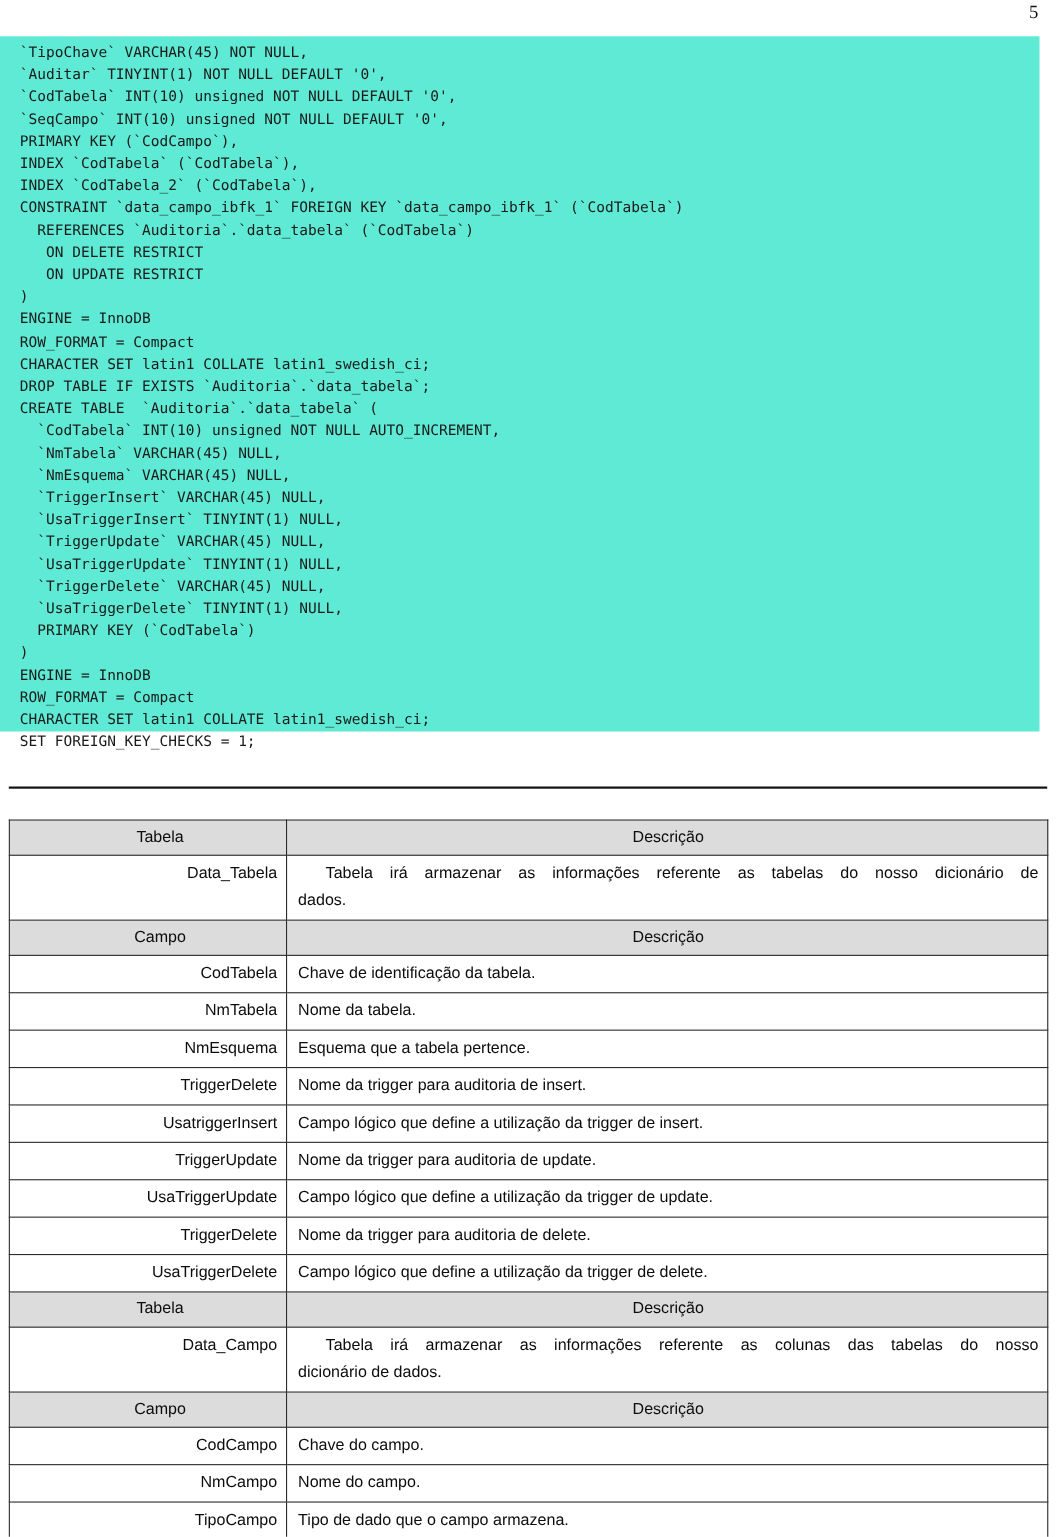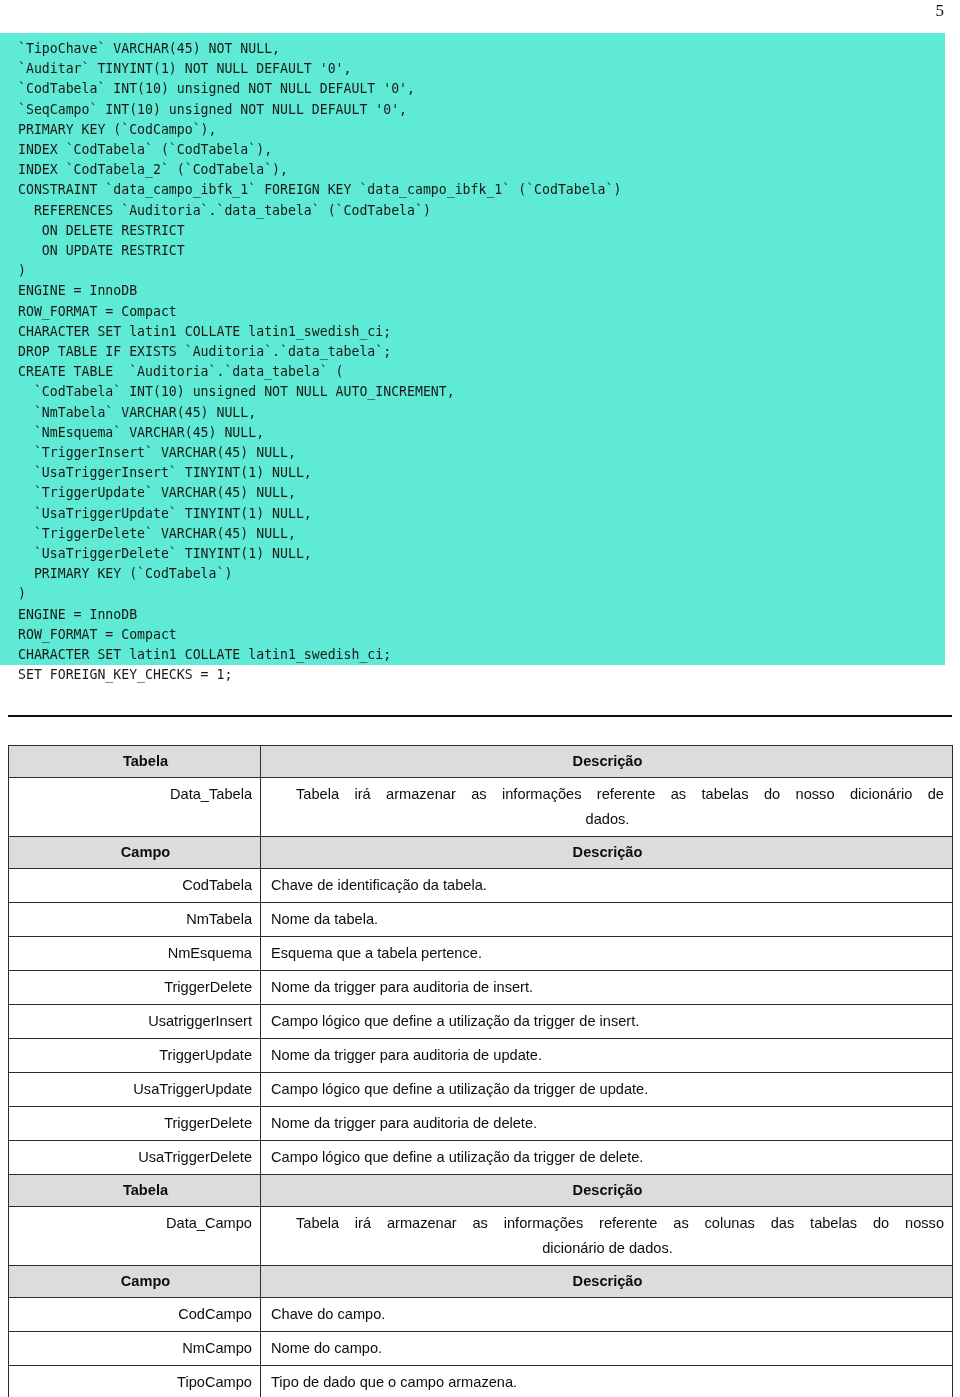--- a/index.html
+++ b/index.html
@@ -86,21 +86,21 @@
     border: 1px solid #2b2b2b;
     padding: 4px 8px 4px 8px;
     font-size: 14.6px;
     line-height: 25px;
     color: #0d0d0d;
     vertical-align: top;
     box-sizing: border-box;
   }
   .dict-table tr.header td {
     background: #dcdcdc;
-    font-weight: bold;
+    font-weight: normal;
     text-align: center;
     padding-top: 3px;
     padding-bottom: 3px;
   }
   .dict-table tr.header td.k {
     text-align: center;
   }
   .dict-table td.k {
     padding-left: 30px;
     text-align: right;
@@ -114,21 +114,21 @@
     text-align: justify;
   }
   .dict-table td.v.wrap2 > span.j {
     display: block;
     text-align: justify;
     text-align-last: justify;
     margin-left: 25px;
   }
   .dict-table td.v.wrap2 > span.l {
     display: block;
-    text-align: center;
+    text-align: left;
   }
 </style>
 </head>
 <body>
 
 <div class="page">
 
   <div class="page-number">5</div>
 
   <div class="code-block" id="code-block">

